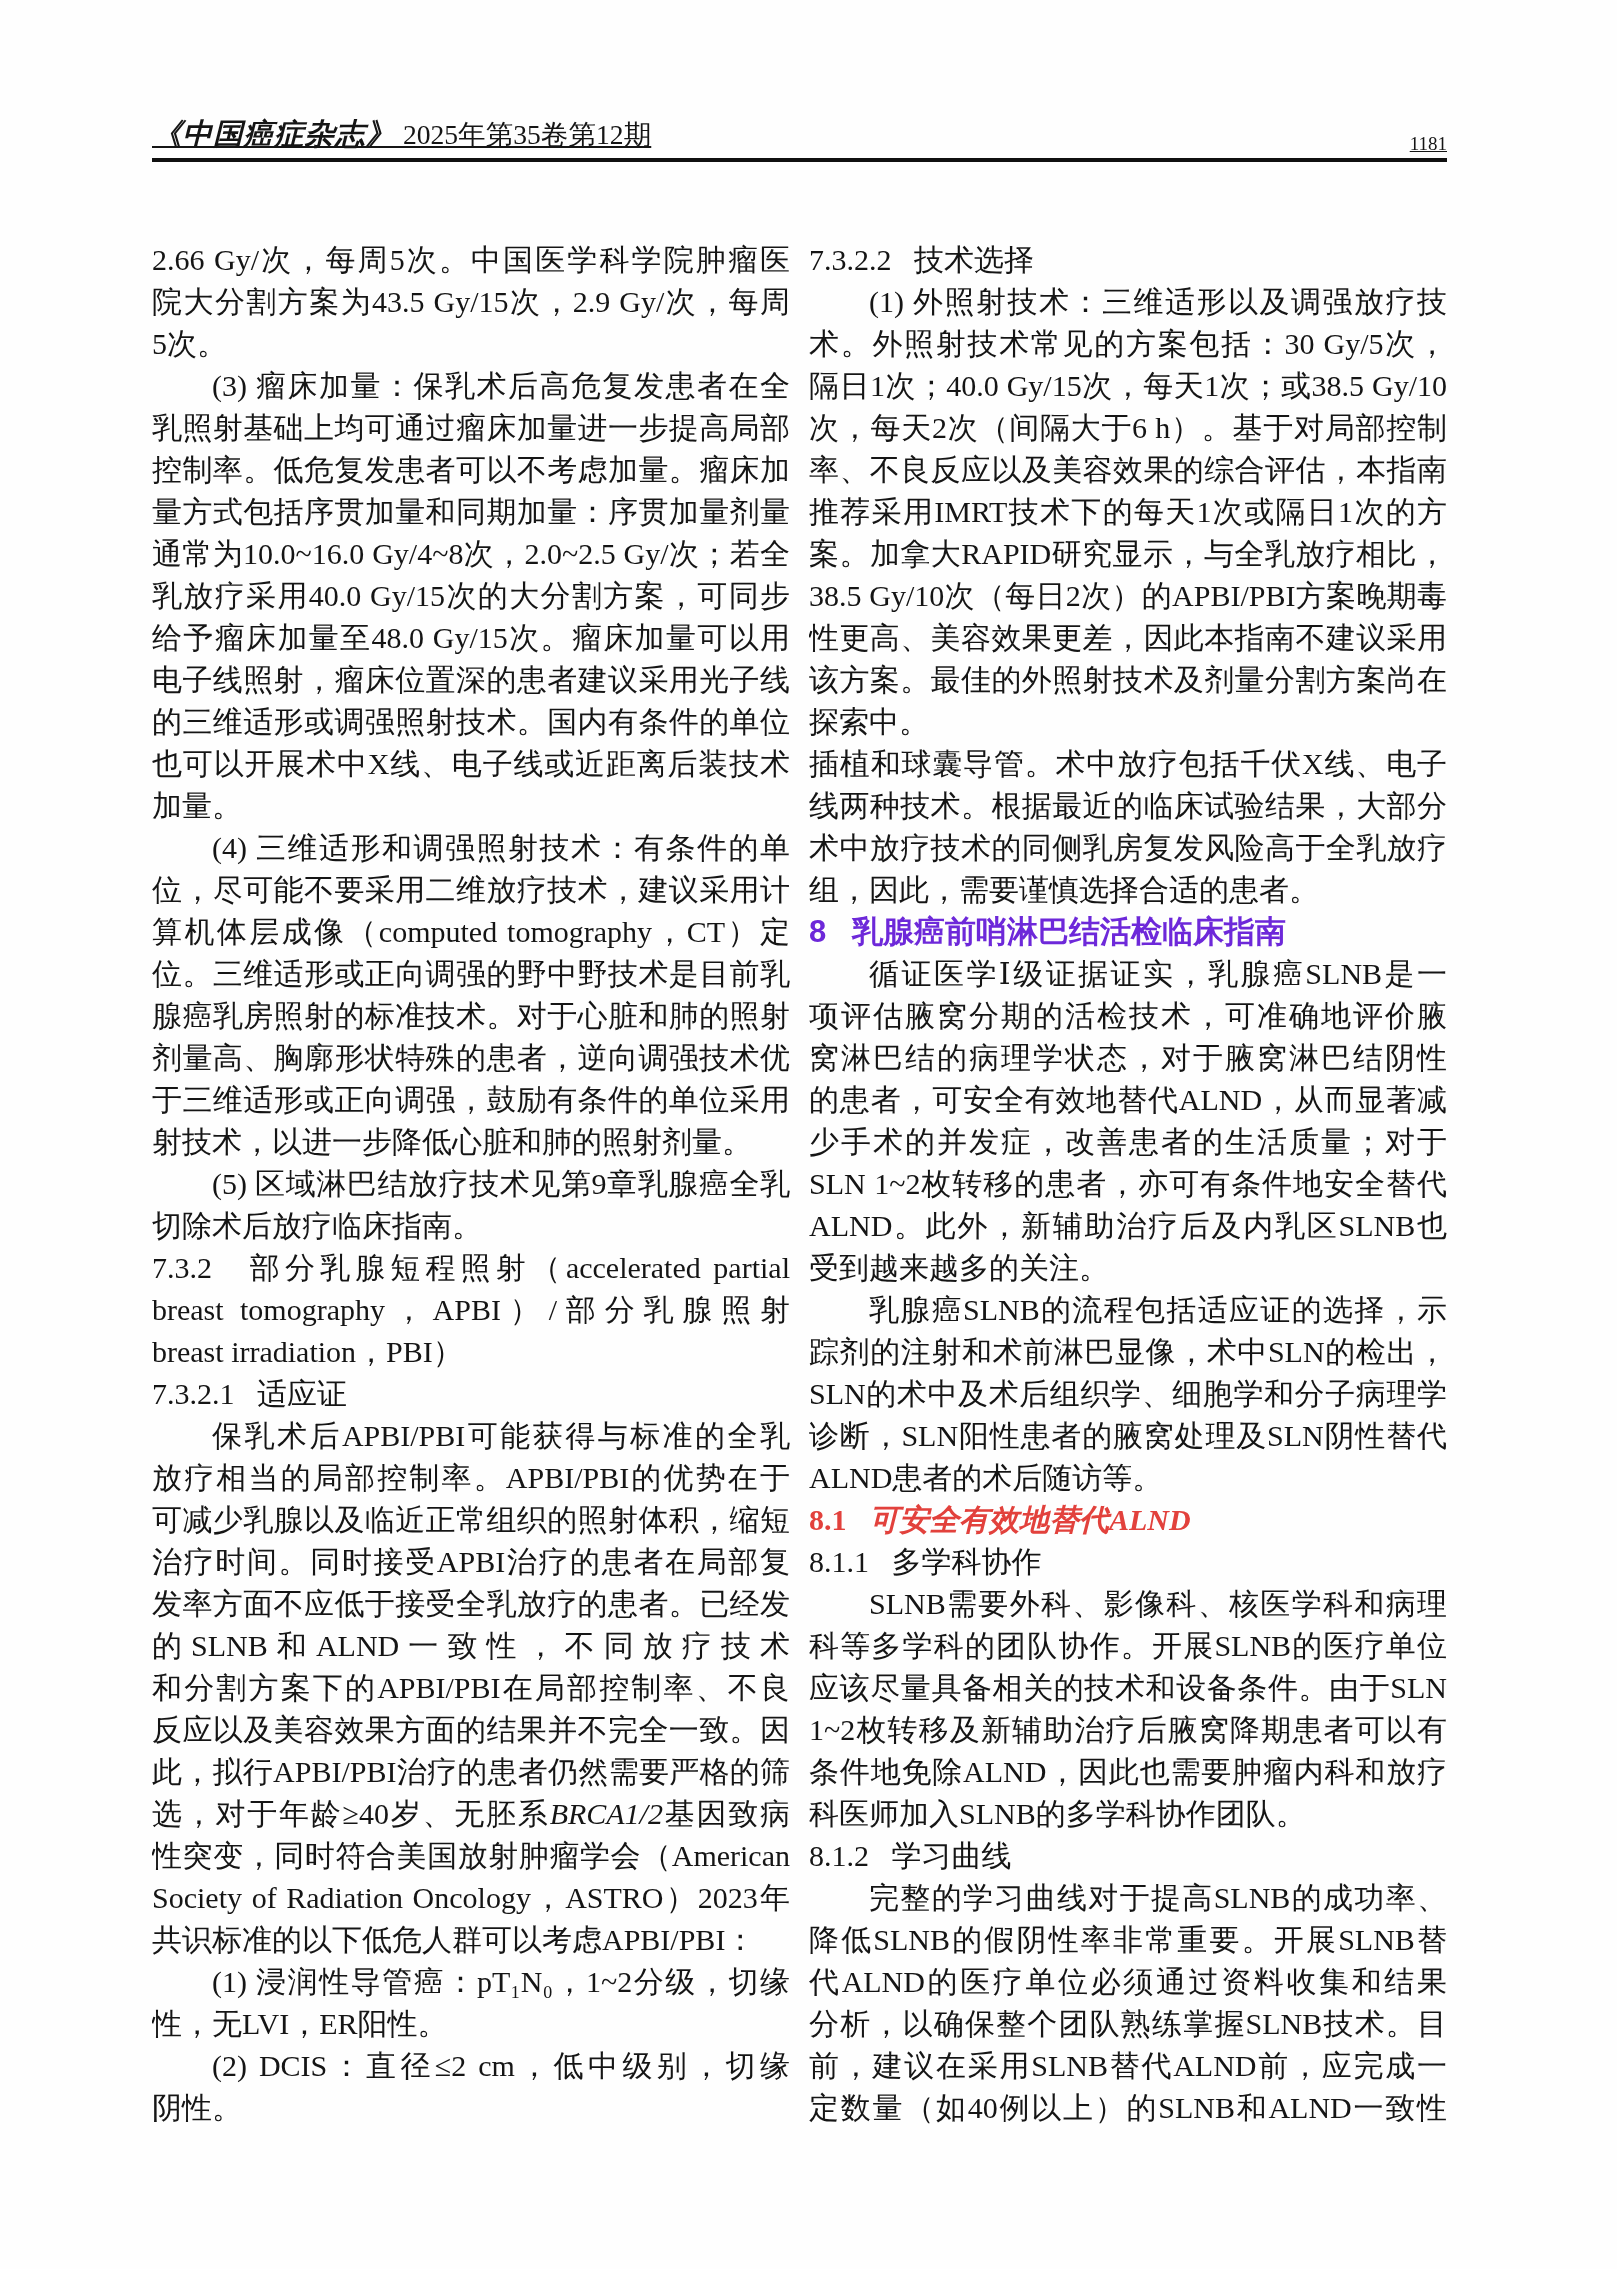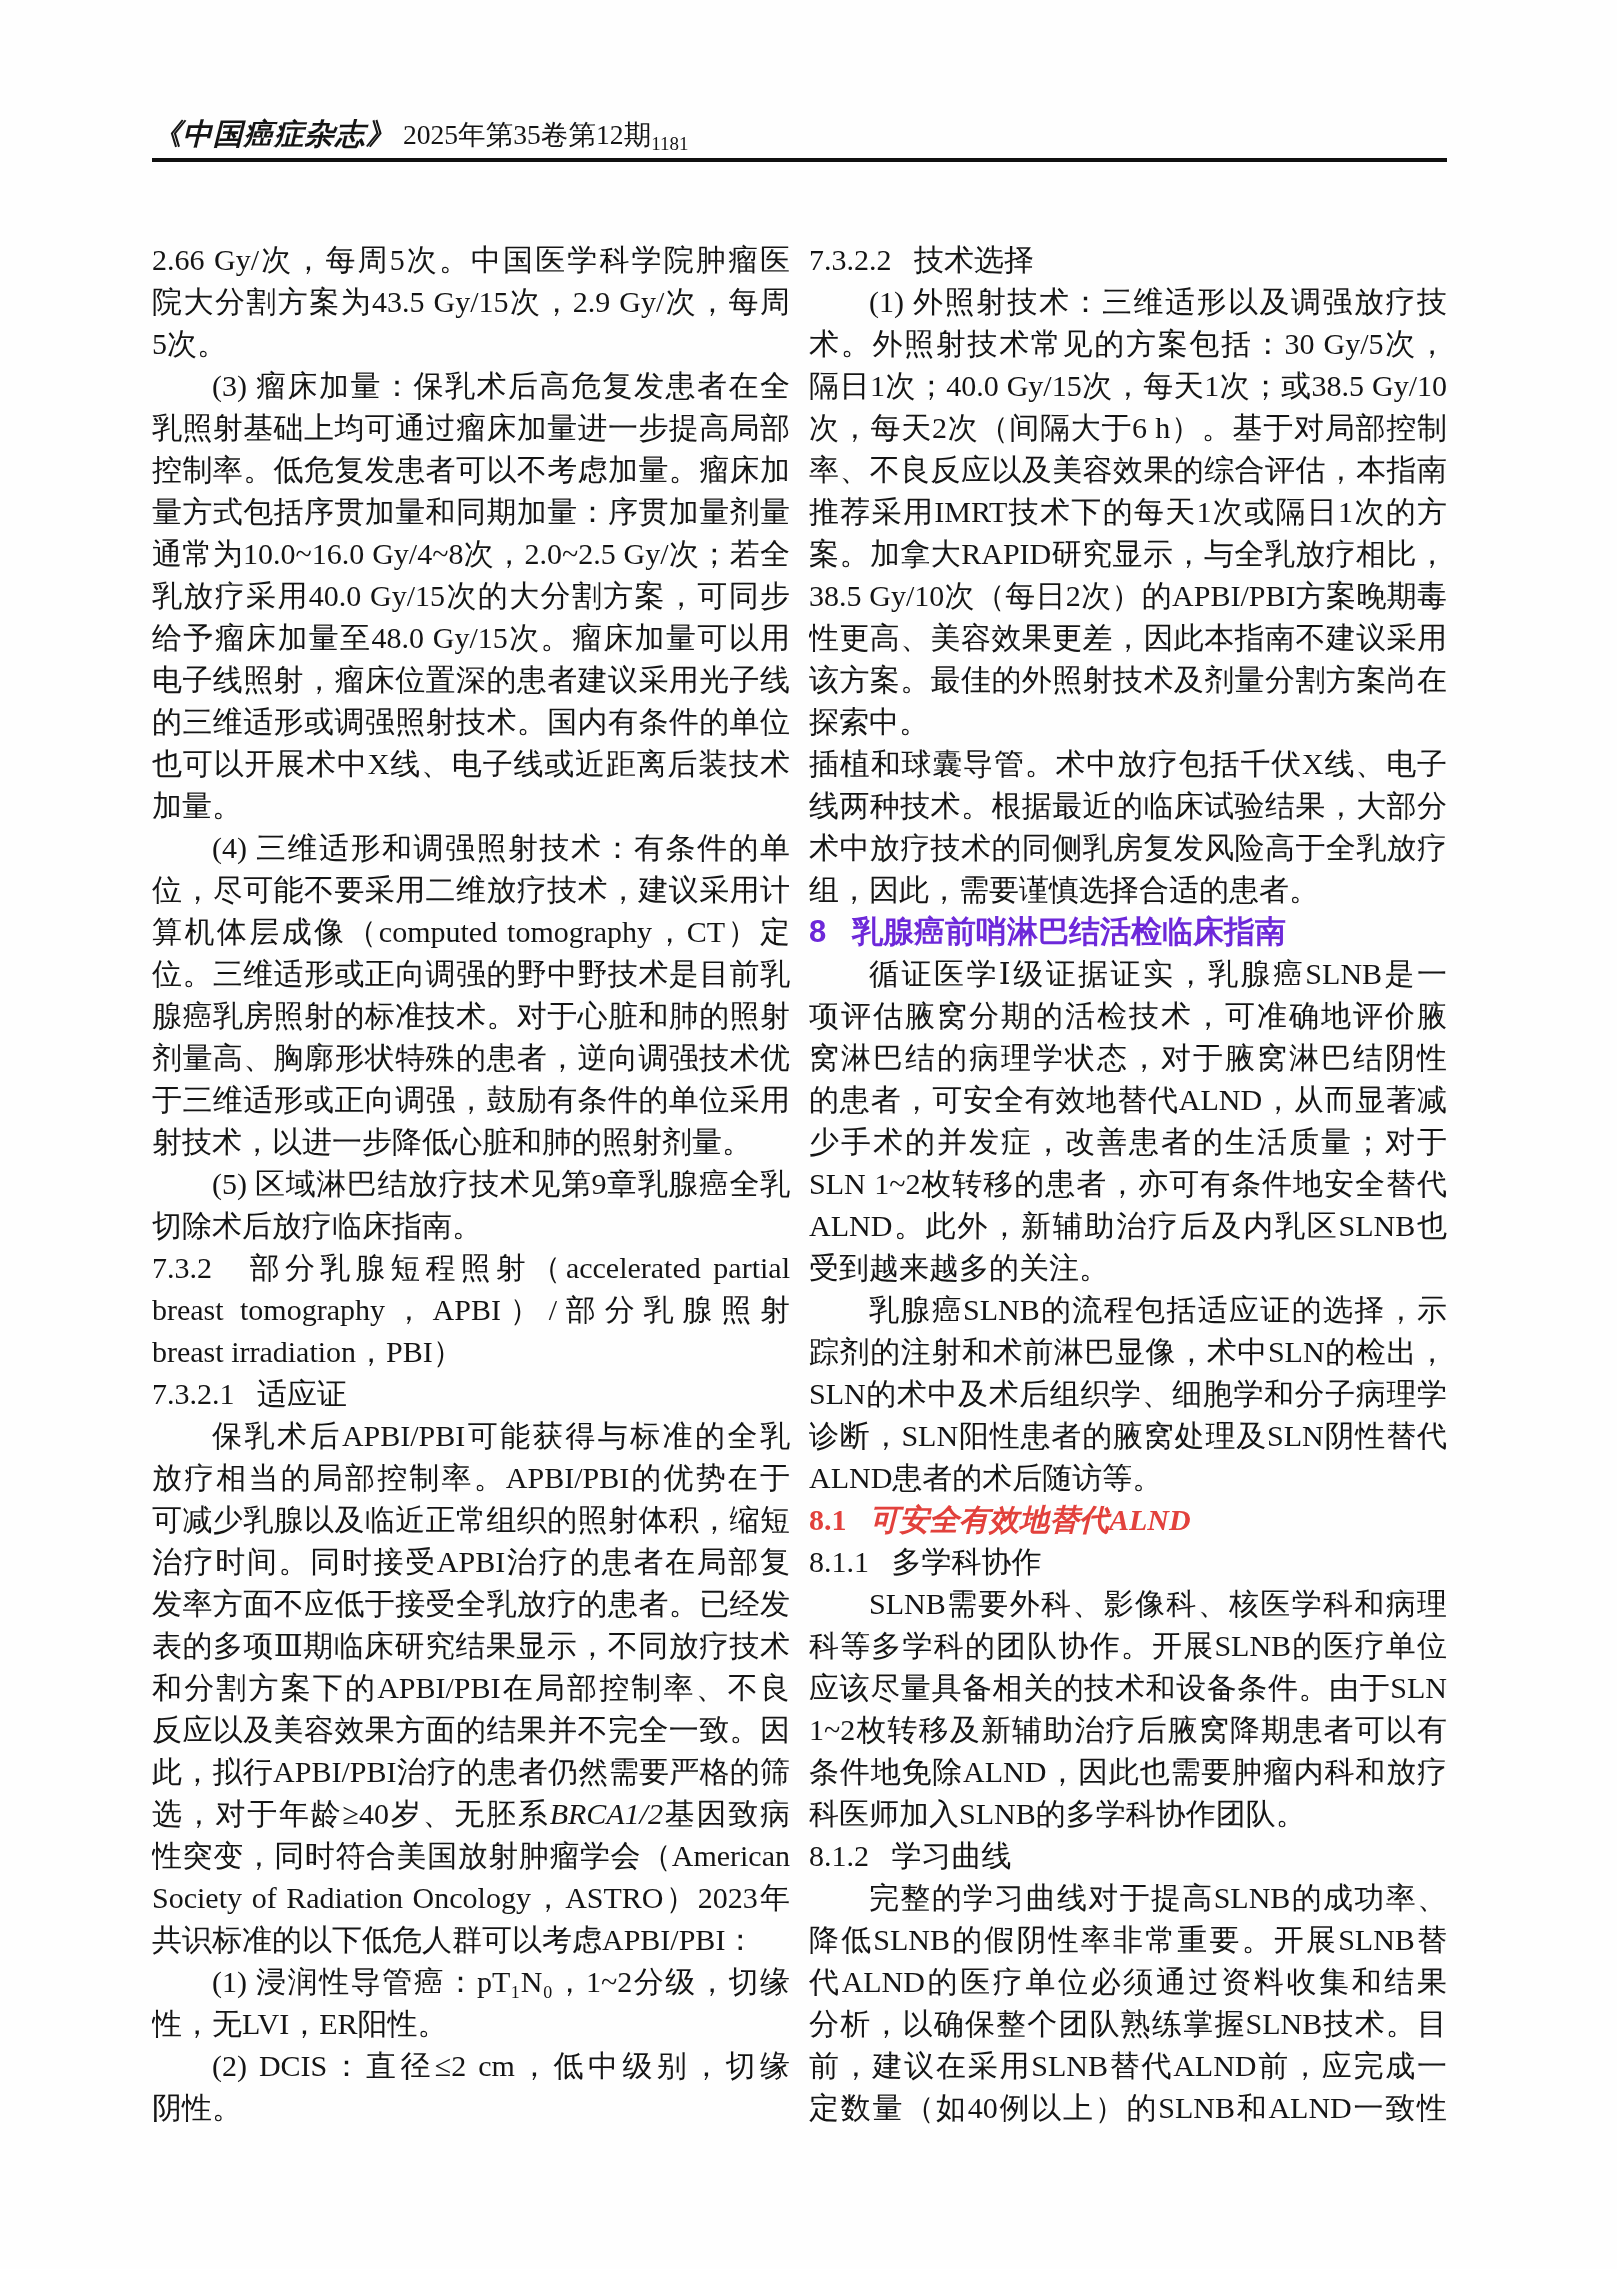--- a/index.html
+++ b/index.html
@@ -11,21 +11,21 @@
     font-family: "Liberation Serif", "DejaVu Serif", serif;
     color: #151515;
     position: relative;
     overflow: hidden;
   }
   .page { position: absolute; inset: 0; background: #fefefe; }
 
   
   .hdr {
     position: absolute; left: 152px; top: 115px; width: 1295px;
-    display: flex; align-items: flex-end;
+    display: flex; justify-content: space-between; align-items: flex-end; text-decoration: underline;
   }
   .hdr-left { display: flex; align-items: baseline; }
   .brand {
     font-size: 29.5px; font-weight: bold; font-style: italic;
     letter-spacing: 1px; white-space: pre;
   }
   .issue { font-size: 27.6px; white-space: pre; }
   .pageno { font-size: 19px; }
   .rule {
     position: absolute; left: 152px; top: 158px; width: 1295px; height: 3.8px;
@@ -100,21 +100,21 @@
         <div class="line">切除术后放疗临床指南。</div>
         <div class="line just">7.3.2   部分乳腺短程照射（accelerated partial</div>
         <div class="line just">breast tomography，APBI）/部分乳腺照射（partial</div>
         <div class="line">breast irradiation，PBI）</div>
         <div class="line">7.3.2.1   适应证</div>
         <div class="line just ind">保乳术后APBI/PBI可能获得与标准的全乳</div>
         <div class="line just">放疗相当的局部控制率。APBI/PBI的优势在于</div>
         <div class="line just">可减少乳腺以及临近正常组织的照射体积，缩短</div>
         <div class="line just">治疗时间。同时接受APBI治疗的患者在局部复</div>
         <div class="line just">发率方面不应低于接受全乳放疗的患者。已经发</div>
-        <div class="line just">表的多项Ⅲ期临床研究结果显示，不同放疗技术</div>
+        <div class="line just">的SLNB和ALND一致性，不同放疗技术</div>
         <div class="line just">和分割方案下的APBI/PBI在局部控制率、不良</div>
         <div class="line just">反应以及美容效果方面的结果并不完全一致。因</div>
         <div class="line just">此，拟行APBI/PBI治疗的患者仍然需要严格的筛</div>
         <div class="line just">选，对于年龄≥40岁、无胚系<i>BRCA1/2</i>基因致病</div>
         <div class="line just">性突变，同时符合美国放射肿瘤学会（American</div>
         <div class="line just">Society of Radiation Oncology，ASTRO）2023年</div>
         <div class="line">共识标准的以下低危人群可以考虑APBI/PBI：</div>
         <div class="line just ind">(1) 浸润性导管癌：pT₁N₀，1~2分级，切缘阴</div>
         <div class="line">性，无LVI，ER阳性。</div>
         <div class="line just ind">(2) DCIS：直径≤2 cm，低中级别，切缘</div>

